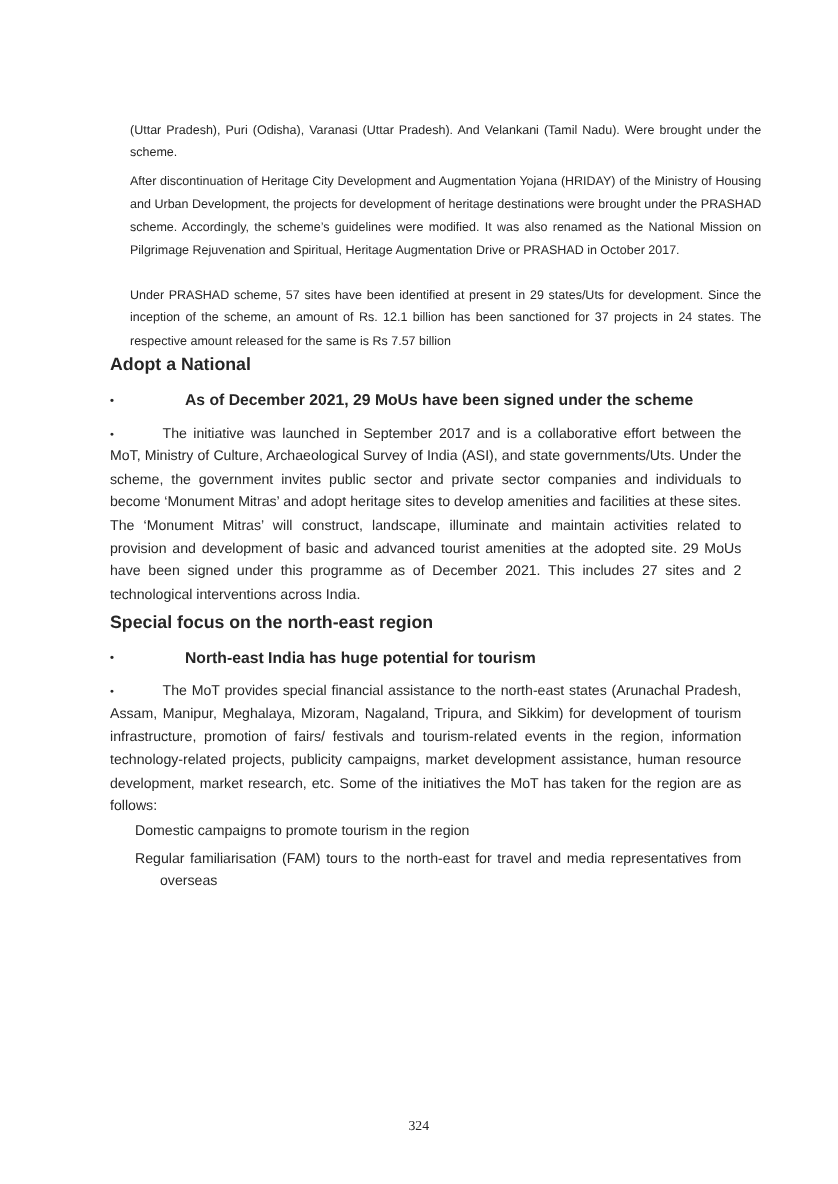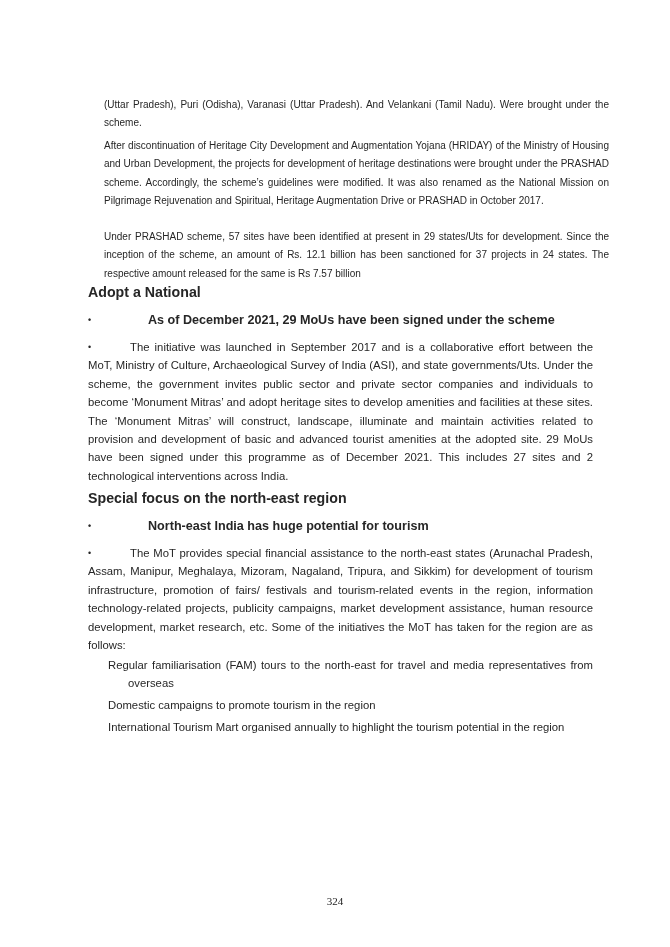--- a/index.html
+++ b/index.html
@@ -127,20 +127,19 @@
     <span class="dot">•</span>
     <span class="text">North-east India has huge potential for tourism</span>
   </div>
 
   <div class="bullet-row para-bullet pb2">
     <span class="dot">•</span>
     <span>The MoT provides special financial assistance to the north-east states (Arunachal Pradesh, Assam, Manipur, Meghalaya, Mizoram, Nagaland, Tripura, and Sikkim) for development of tourism infrastructure, promotion of fairs/ festivals and tourism-related events in the region, information technology-related projects, publicity campaigns, market development assistance, human resource development, market research, etc. Some of the initiatives the MoT has taken for the region are as follows:</span>
   </div>
 
   <ul class="initiatives">
+    <li>Domestic campaigns to promote tourism in the region</li>
     <li>Regular familiarisation (FAM) tours to the north-east for travel and media representatives from overseas</li>
-    <li>Domestic campaigns to promote tourism in the region</li>
-    <li>International Tourism Mart organised annually to highlight the tourism potential in the region</li>
   </ul>
 
 </div>
 
 <div class="page-number">324</div>
 
 </body></html>

